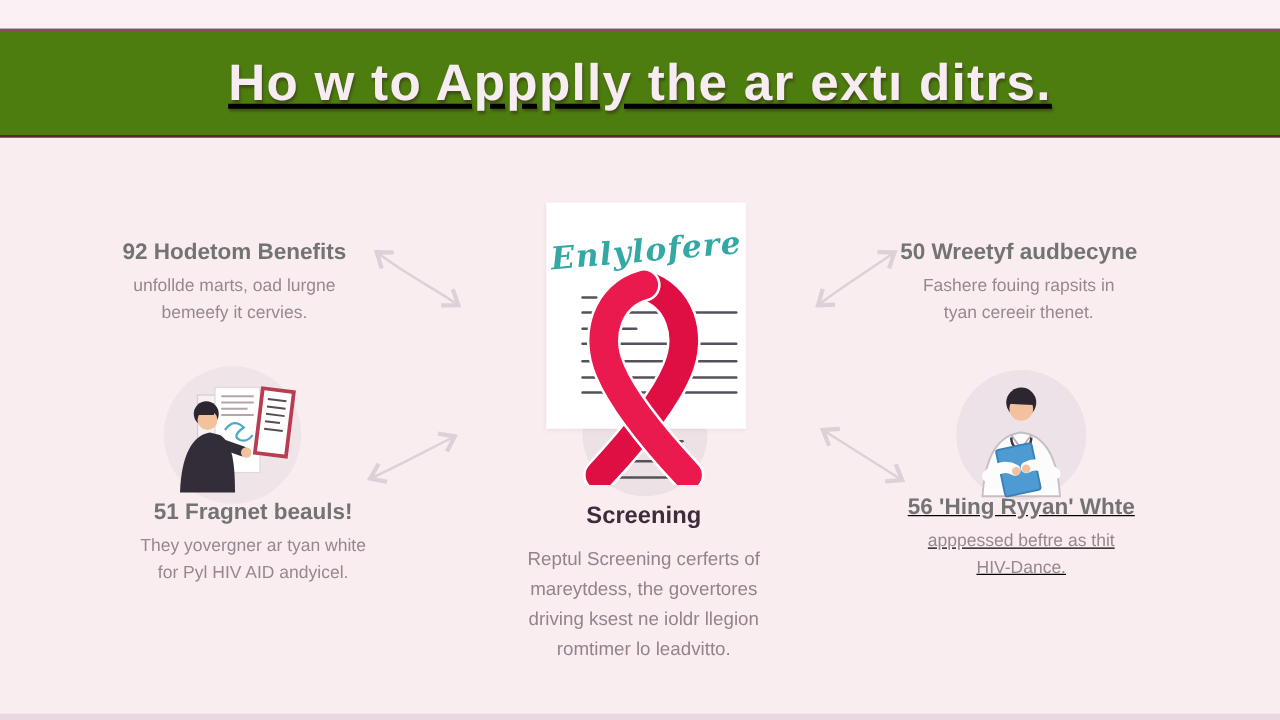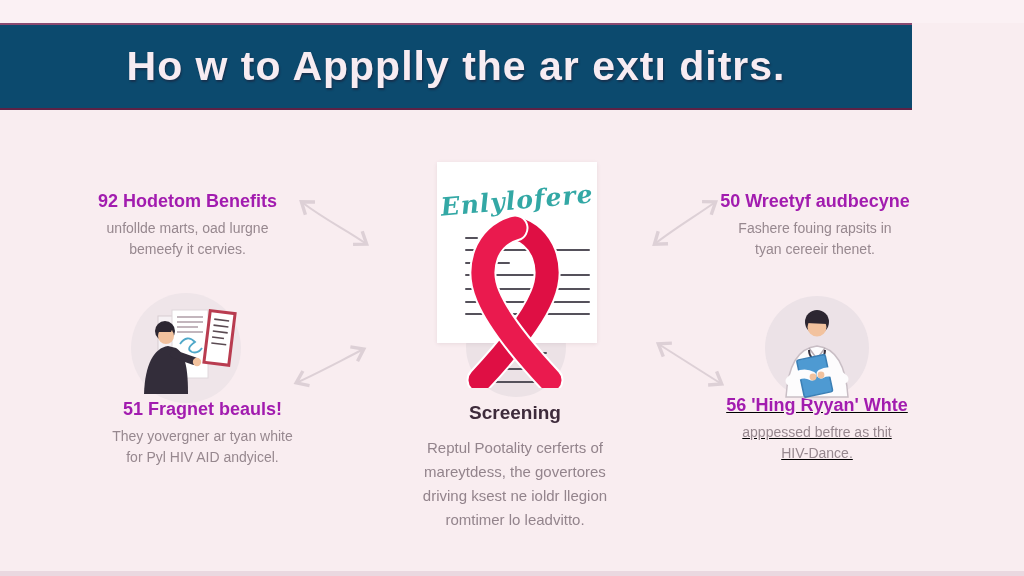--- a/index.html
+++ b/index.html
@@ -4,33 +4,33 @@
 <style>
   html,body{margin:0;padding:0;background:#e8e0e4;}
   #stage{
     position:relative;width:1024px;height:576px;overflow:hidden;
     background:#f9edf0;
     font-family:"Liberation Sans", sans-serif;
   }
   
   .top-strip{position:absolute;left:0;top:0;width:1024px;height:23px;background:#fbf1f4;}
   .banner{
-    position:absolute;left:0;top:23px;width:912px;height:87px;
-    background:#0c4a6e;
+    position:absolute;left:0;top:23px;width:1024px;height:87px;
+    background:#4d7c0f;
     border-top:2px solid #8a4a70;border-bottom:2px solid #5d2246;
     box-sizing:border-box;
-    display:flex;align-items:center;justify-content:center;
+    display:flex;align-items:center;justify-content:center;text-decoration:underline;
   }
   .banner h1{
     margin:0;color:#f7ecf2;font-size:41px;font-weight:700;letter-spacing:1px;
     text-shadow:1px 2px 2px rgba(40,10,30,.38);
   }
   
   .node{position:absolute;text-align:center;}
-  .node .hd{font-weight:700;font-size:18px;color:#a21caf;margin:0 0 6px 0;line-height:22px;}
+  .node .hd{font-weight:700;font-size:18px;color:#737373;margin:0 0 6px 0;line-height:22px;}
   .node .bd{font-size:14px;color:#97888f;line-height:21px;}
   .node.center .hd{font-size:19px;color:#3e2b3b;margin-bottom:12px;}
   .node.center .bd{font-size:15px;line-height:24px;color:#93848c;}
   
   .doc-circle{
     position:absolute;left:466px;top:297px;width:100px;height:100px;border-radius:50%;
     background:#ece2e6;
   }
   .paper{
     position:absolute;left:437px;top:162px;width:160px;height:181px;background:#ffffff;
@@ -87,21 +87,21 @@
     <div class="hd">56 'Hing Ryyan' Whte</div>
     <div class="bd">
       <div>apppessed beftre as thit</div>
       <div>HIV-Dance.</div>
     </div>
   </div>
 
   <div class="node center" style="left:380px;top:402px;width:270px;text-align:center;">
     <div class="hd">Screening</div>
     <div class="bd">
-      <div>Reptul Pootality cerferts of</div>
+      <div>Reptul Screening cerferts of</div>
       <div>mareytdess, the govertores</div>
       <div>driving ksest ne ioldr llegion</div>
       <div>romtimer lo leadvitto.</div>
     </div>
   </div>
 
   <div class="doc-circle"></div>
 
   <div class="rline" style="left:495px;top:352px;width:52px;"></div>
   <div class="rline" style="left:487px;top:368px;width:66px;"></div>

